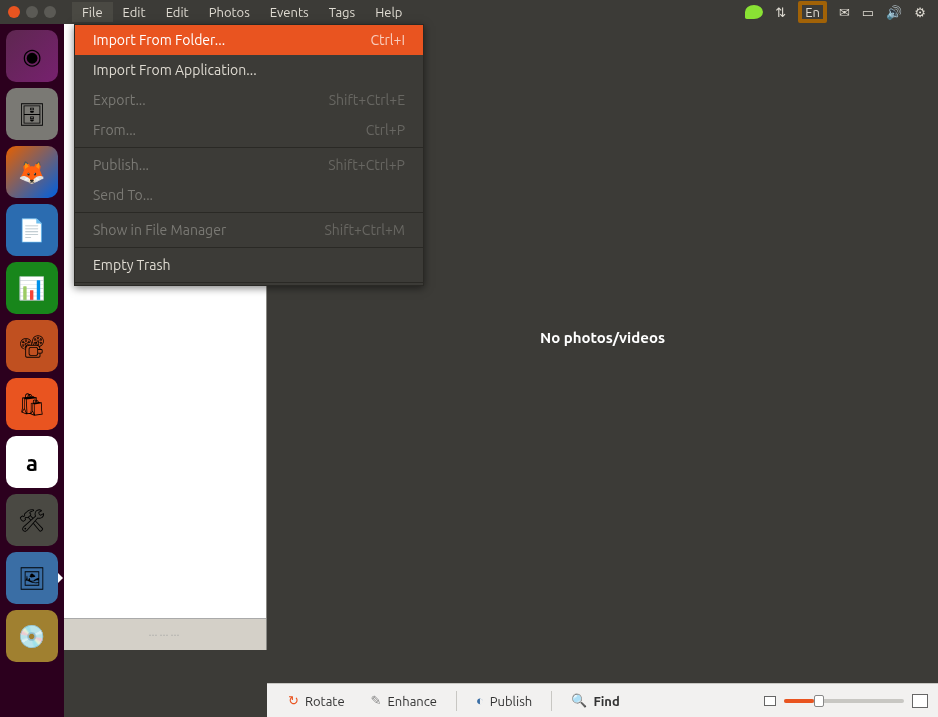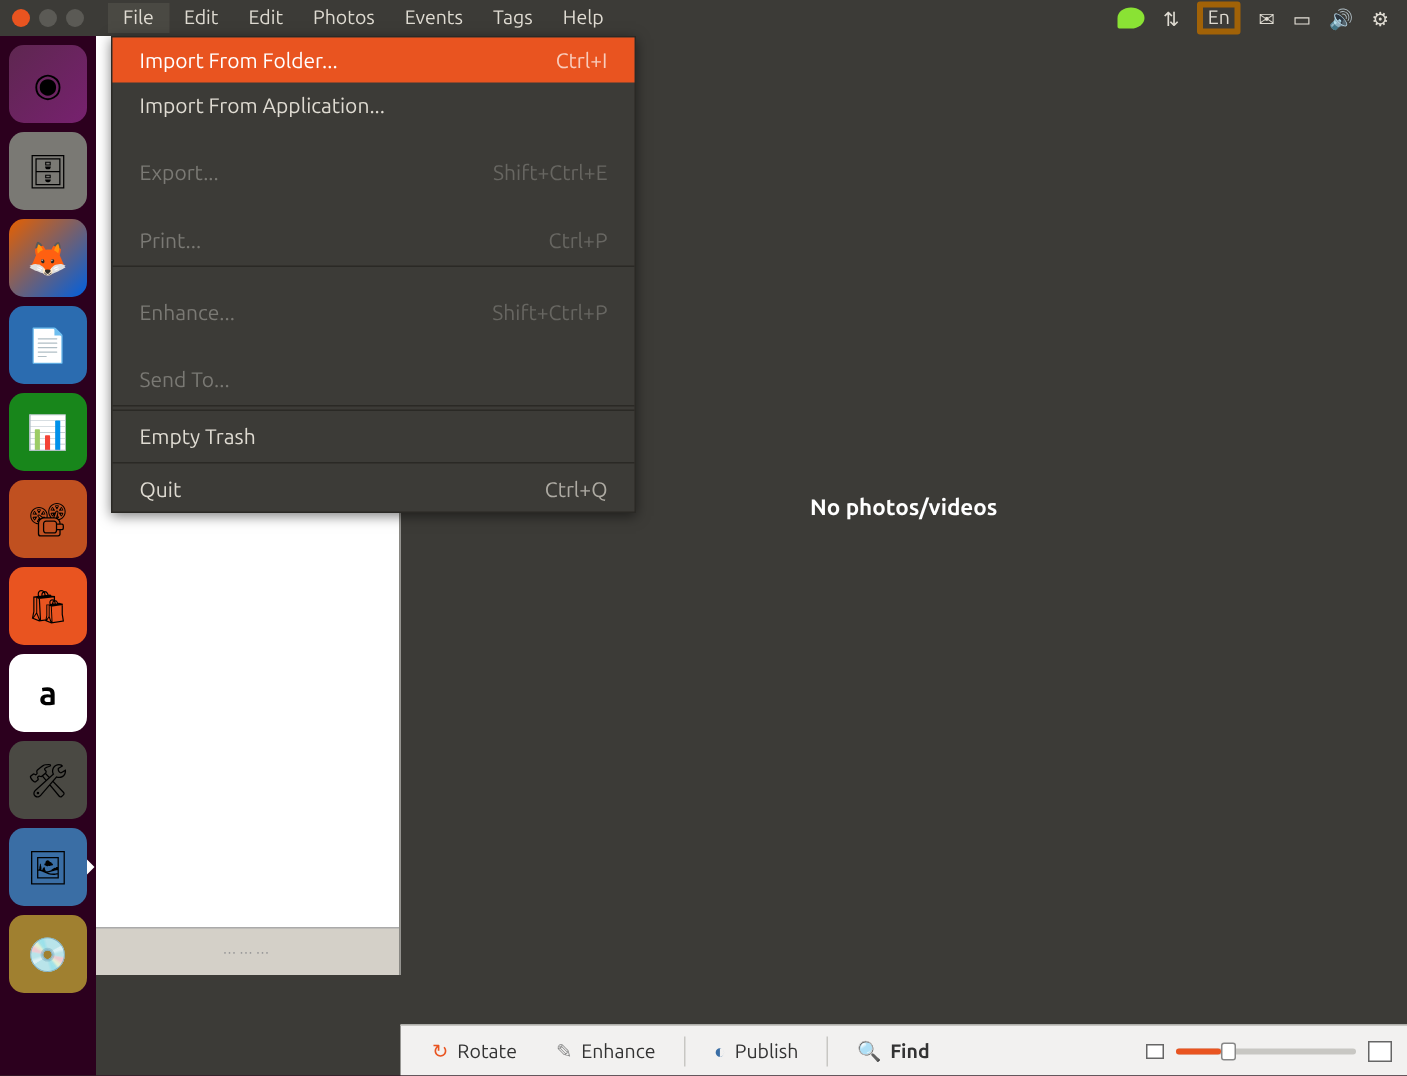--- a/index.html
+++ b/index.html
@@ -16,21 +16,21 @@
 .menubar-item { padding: 3px 10px; cursor: default; }
 .menubar-item.active { background: #4a4943; }
 .menubar-right { margin-left: auto; display: flex; align-items: center; gap: 12px; padding-right: 12px; }
 .menubar-right .indicator { color: #dfdbd2; font-size: 13px; }
 .green-blob { width: 18px; height: 14px; background: #8ae234; border-radius: 50% 50% 50% 10%; }
 
 
 .dropdown { position: absolute; top: 24px; left: 74px; width: 350px; background: #3c3b37; color: #dfdbd2; font-size: 14px; box-shadow: 0 2px 8px rgba(0,0,0,0.5); z-index: 200; border: 1px solid #2a2925; }
 .menu-item { display: flex; justify-content: space-between; padding: 7px 18px; cursor: default; }
 .menu-item.highlighted { background: #e95420; color: #fff; gap: 19px; }
-.menu-item.disabled { color: #7a7974; margin-top: 15px; }
+.menu-item.disabled { color: #7a7974; }
 .menu-item .shortcut { opacity: 0.7; }
 .menu-sep { height: 1px; background: #2a2925; margin: 2px 0; }
 
 
 .launcher { position: absolute; top: 24px; left: 0; width: 64px; bottom: 0; background: #2c001e; padding: 6px 6px; display: flex; flex-direction: column; gap: 6px; z-index: 50; }
 .launcher-item { width: 52px; height: 52px; border-radius: 10px; display: flex; align-items: center; justify-content: center; position: relative; background: rgba(255,255,255,0.08); }
 .launcher-item span { font-size: 22px; }
 .dash { background: linear-gradient(135deg, #5e2750, #77216f); }
 .files { background: #7a7974; }
 .firefox { background: linear-gradient(135deg, #e66000, #0060df); }
@@ -99,41 +99,41 @@
     <span class="shortcut">Ctrl+I</span>
   </div>
   <div class="menu-item">
     <span>Import From Application...</span>
   </div>
   <div class="menu-item disabled">
     <span>Export...</span>
     <span class="shortcut">Shift+Ctrl+E</span>
   </div>
   <div class="menu-item disabled">
-    <span>Print...</span>
+    <span>From...</span>
     <span class="shortcut">Ctrl+P</span>
   </div>
   <div class="menu-sep"></div>
   <div class="menu-item disabled">
-    <span>Enhance...</span>
+    <span>Publish...</span>
     <span class="shortcut">Shift+Ctrl+P</span>
   </div>
   <div class="menu-item disabled">
     <span>Send To...</span>
   </div>
   <div class="menu-sep"></div>
+  <div class="menu-item disabled">
+    <span>Show in File Manager</span>
+    <span class="shortcut">Shift+Ctrl+M</span>
+  </div>
   <div class="menu-sep"></div>
   <div class="menu-item">
     <span>Empty Trash</span>
   </div>
   <div class="menu-sep"></div>
-  <div class="menu-item">
-    <span>Quit</span>
-    <span class="shortcut">Ctrl+Q</span>
-  </div>
 </div>
 
 <div class="launcher">
   <div class="launcher-item dash">
       <span>◉</span>
     </div>
   <div class="launcher-item files">
       <span>🗄</span>
     </div>
   <div class="launcher-item firefox">

